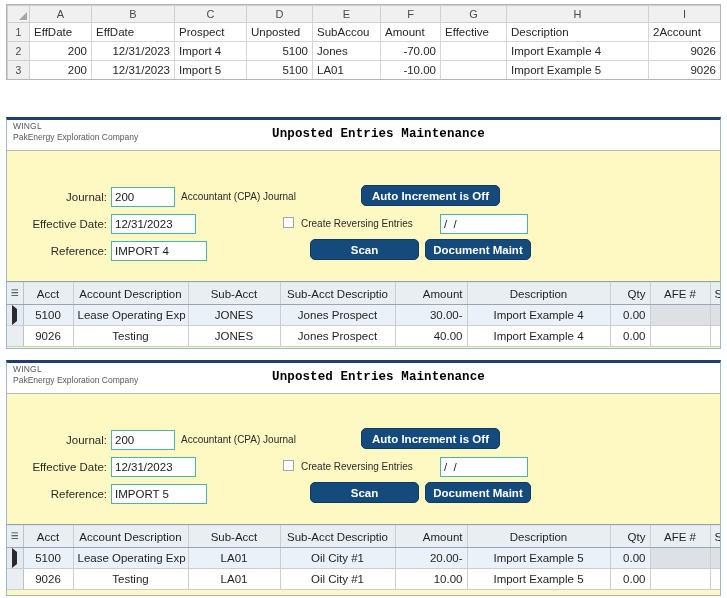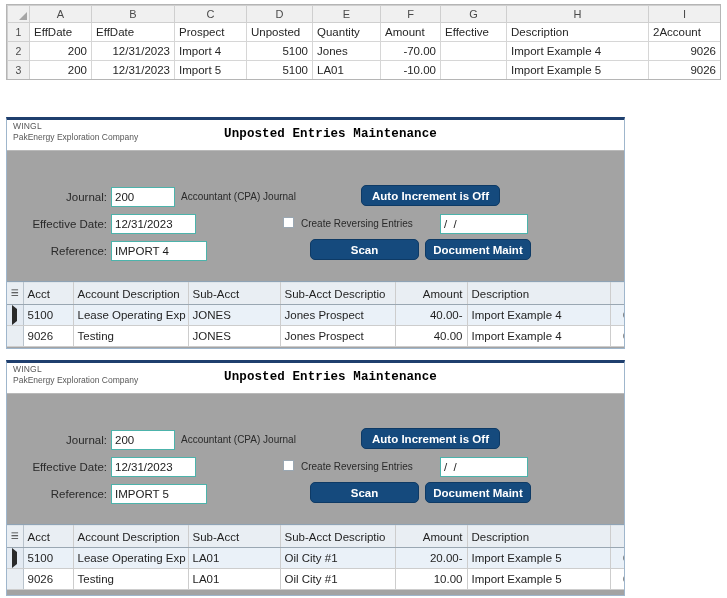--- a/index.html
+++ b/index.html
@@ -59,22 +59,22 @@
   }
   .corner-tri{
     position:absolute;right:2px;bottom:2px;
     width:0;height:0;
     border-left:8px solid transparent;
     border-bottom:8px solid #a6a6a6;
   }
 
   
   .panel{
-    position:absolute;left:6px;width:619px;
-    background:#a3a3a3;
+    position:absolute;left:6px;width:715px;
+    background:#fef9c3;
     border:1px solid #9fb6cc;
     border-top:3px solid #1f3f6e;
     box-sizing:border-box;
     overflow:hidden;
   }
   #panel1{top:117px;height:232px;}
   #panel2{top:360px;height:236px;}
 
   .panel-head{
     position:relative;height:30px;
@@ -156,21 +156,21 @@
   .grid th,.grid td{
     border-right:1px solid #cdcdcd;
     border-bottom:1px solid #cdcdcd;
     height:21px;
     padding:0 4px;
     font-size:11.5px;
     font-family:"Liberation Sans", sans-serif;
     white-space:nowrap;
     overflow:hidden;
     box-sizing:border-box;
-    text-align:left;
+    text-align:center;
     color:#1f1f1f;
   }
   .grid thead th{
     background:#e9eef3;
     font-weight:normal;
     color:#1f1f1f;
     border-bottom:1px solid #9aa7b2;
     border-top:1px solid #dfe5ea;
   }
   .grid col.c-sel{width:16px;}
@@ -235,21 +235,21 @@
 
         </tr>
       </thead>
       <tbody>
         <tr>
           <th class="rowhdr">1</th>
           <td class="txt">EffDate</td>
           <td class="txt">EffDate</td>
           <td class="txt">Prospect</td>
           <td class="txt">Unposted</td>
-          <td class="txt">Quantity</td>
+          <td class="txt">SubAccou</td>
           <td class="txt">Amount</td>
           <td class="txt">Effective</td>
           <td class="txt">Description</td>
           <td class="txt">2Account</td>
           <td class="txt">2Amount</td>
 
         </tr>
         <tr>
           <th class="rowhdr">2</th>
           <td class="num">200</td>
@@ -342,21 +342,21 @@
             <th>Stg</th>
           </tr>
         </thead>
         <tbody>
           <tr class="sel">
             <td class="selcell"><span class="row-arrow"></span></td>
             <td>5100</td>
             <td>Lease Operating Exp</td>
             <td>JONES</td>
             <td>Jones Prospect</td>
-            <td class="num">40.00-</td>
+            <td class="num">30.00-</td>
             <td>Import Example 4</td>
             <td class="num">0.00</td>
             <td class="blankcell"></td>
             <td class="blankcell"></td>
           </tr>
           <tr>
             <td class="selcell"></td>
             <td>9026</td>
             <td>Testing</td>
             <td>JONES</td>

